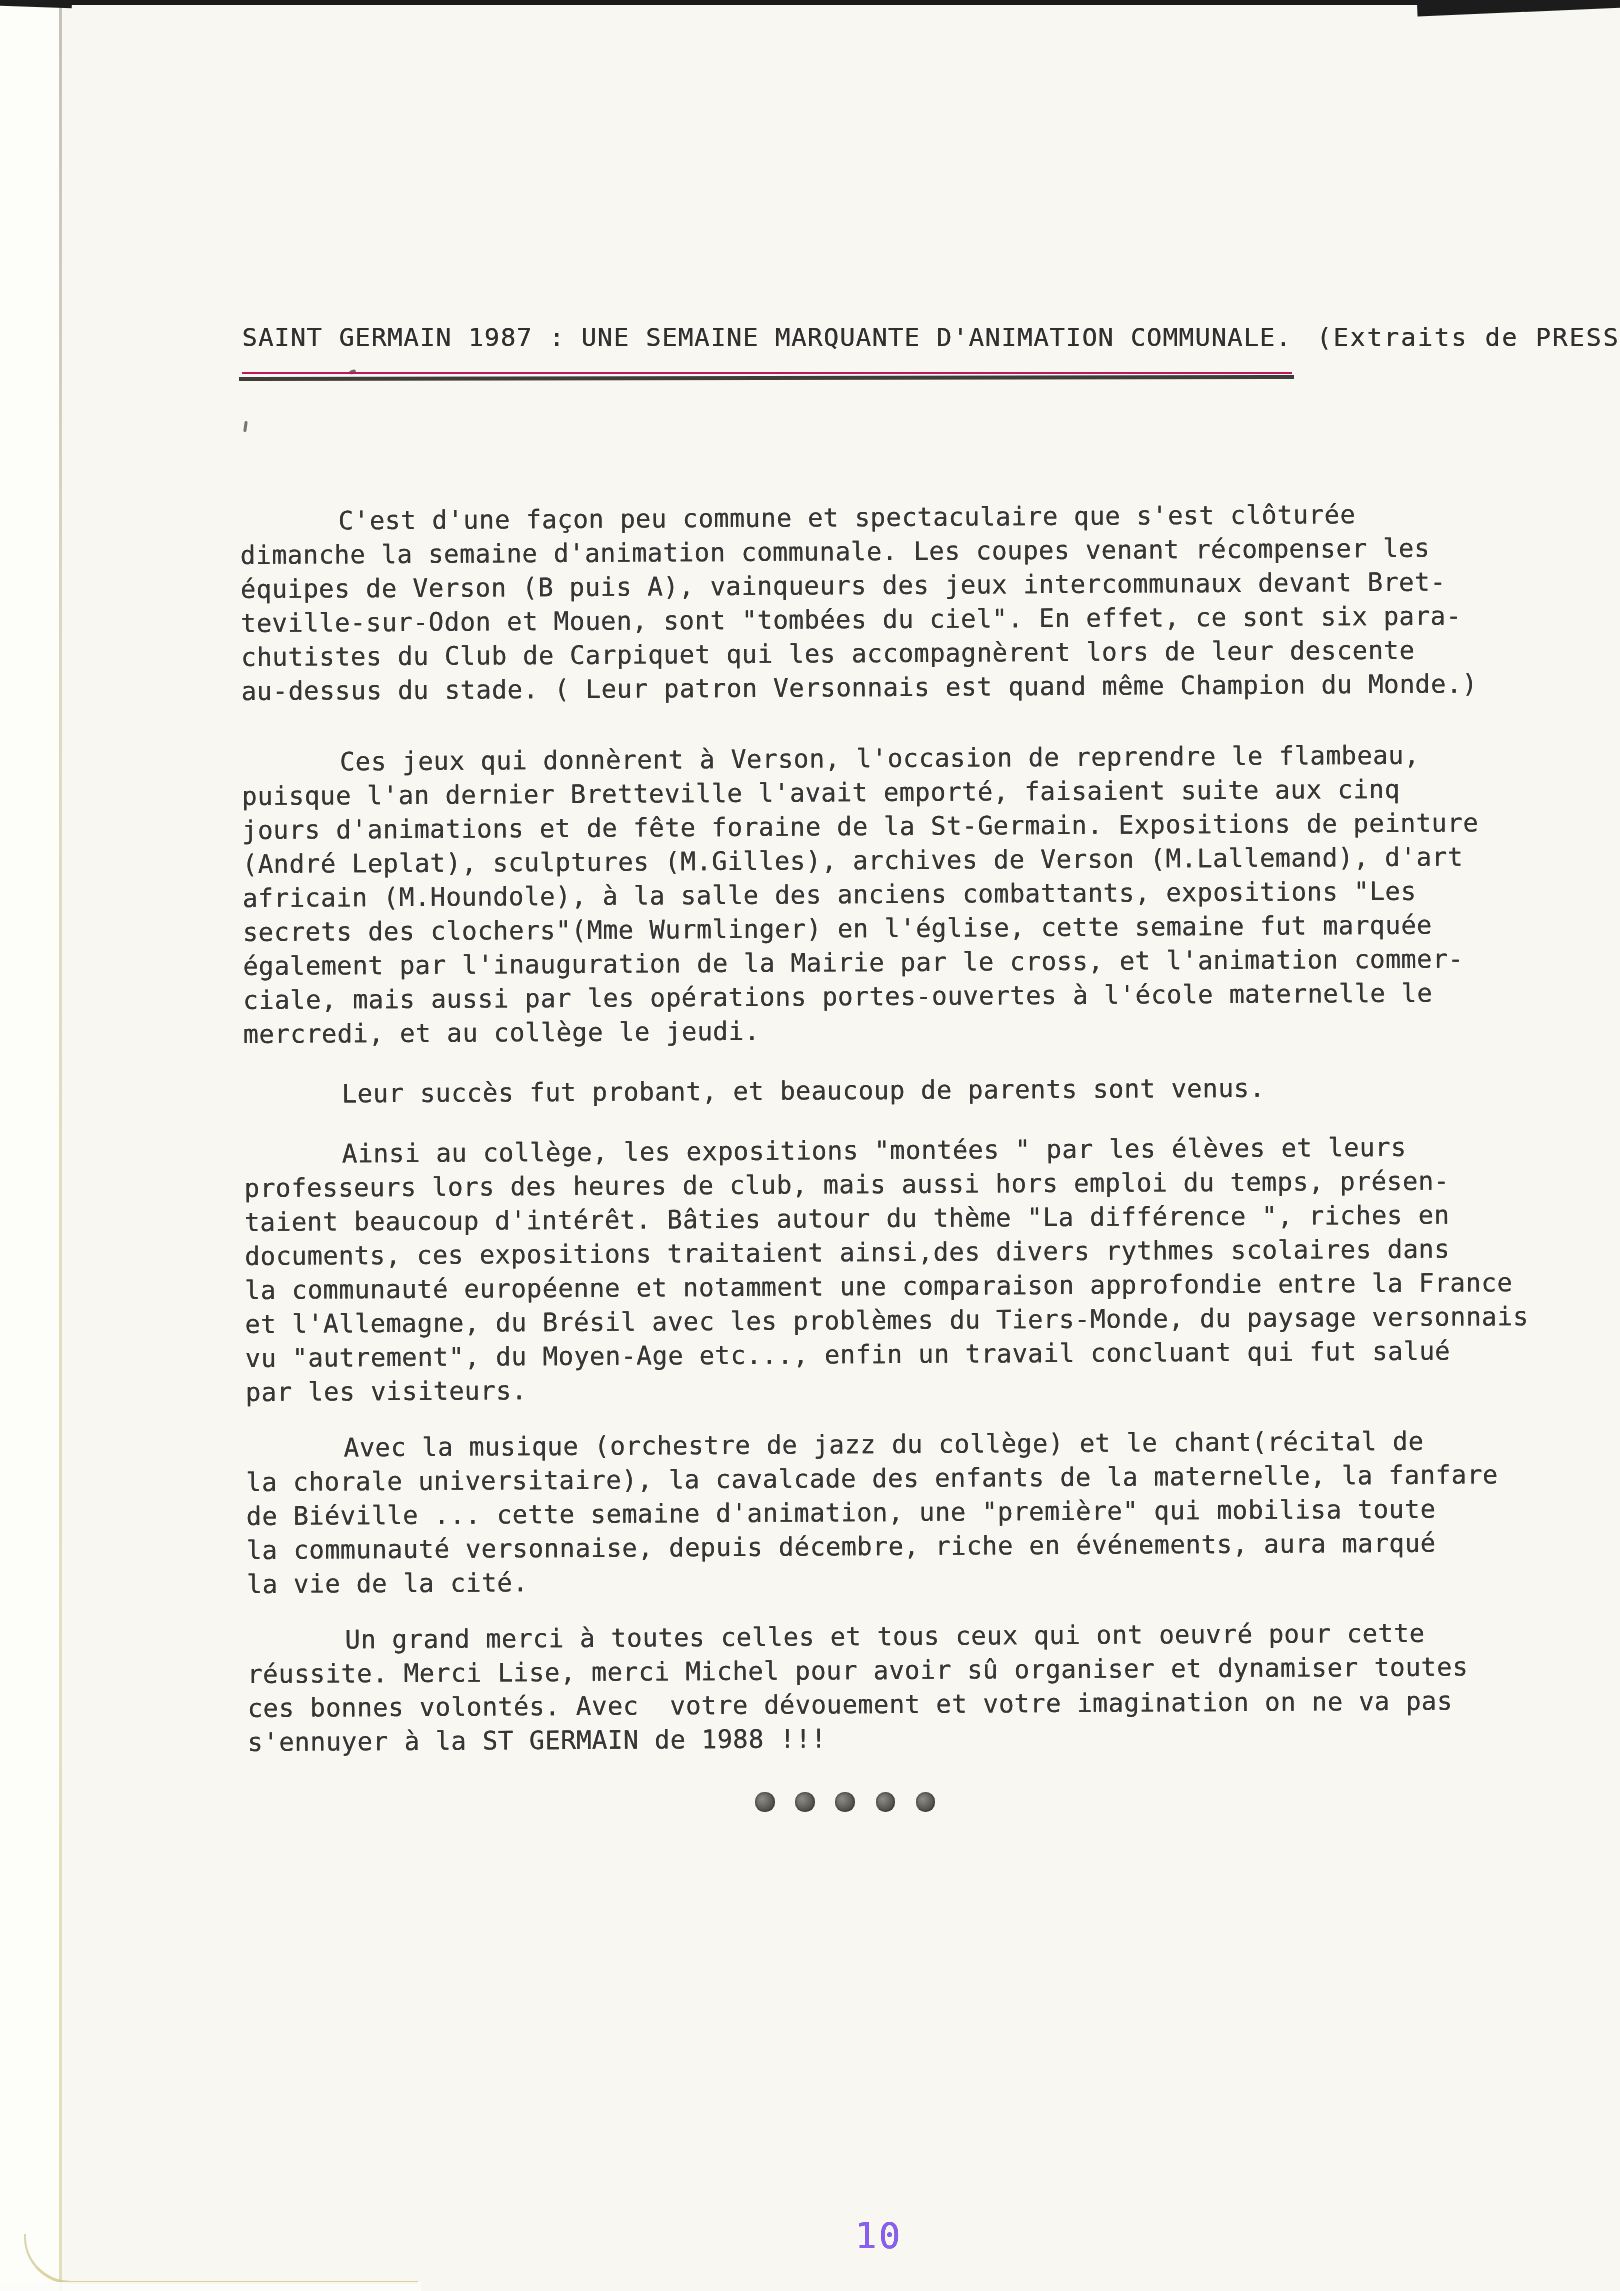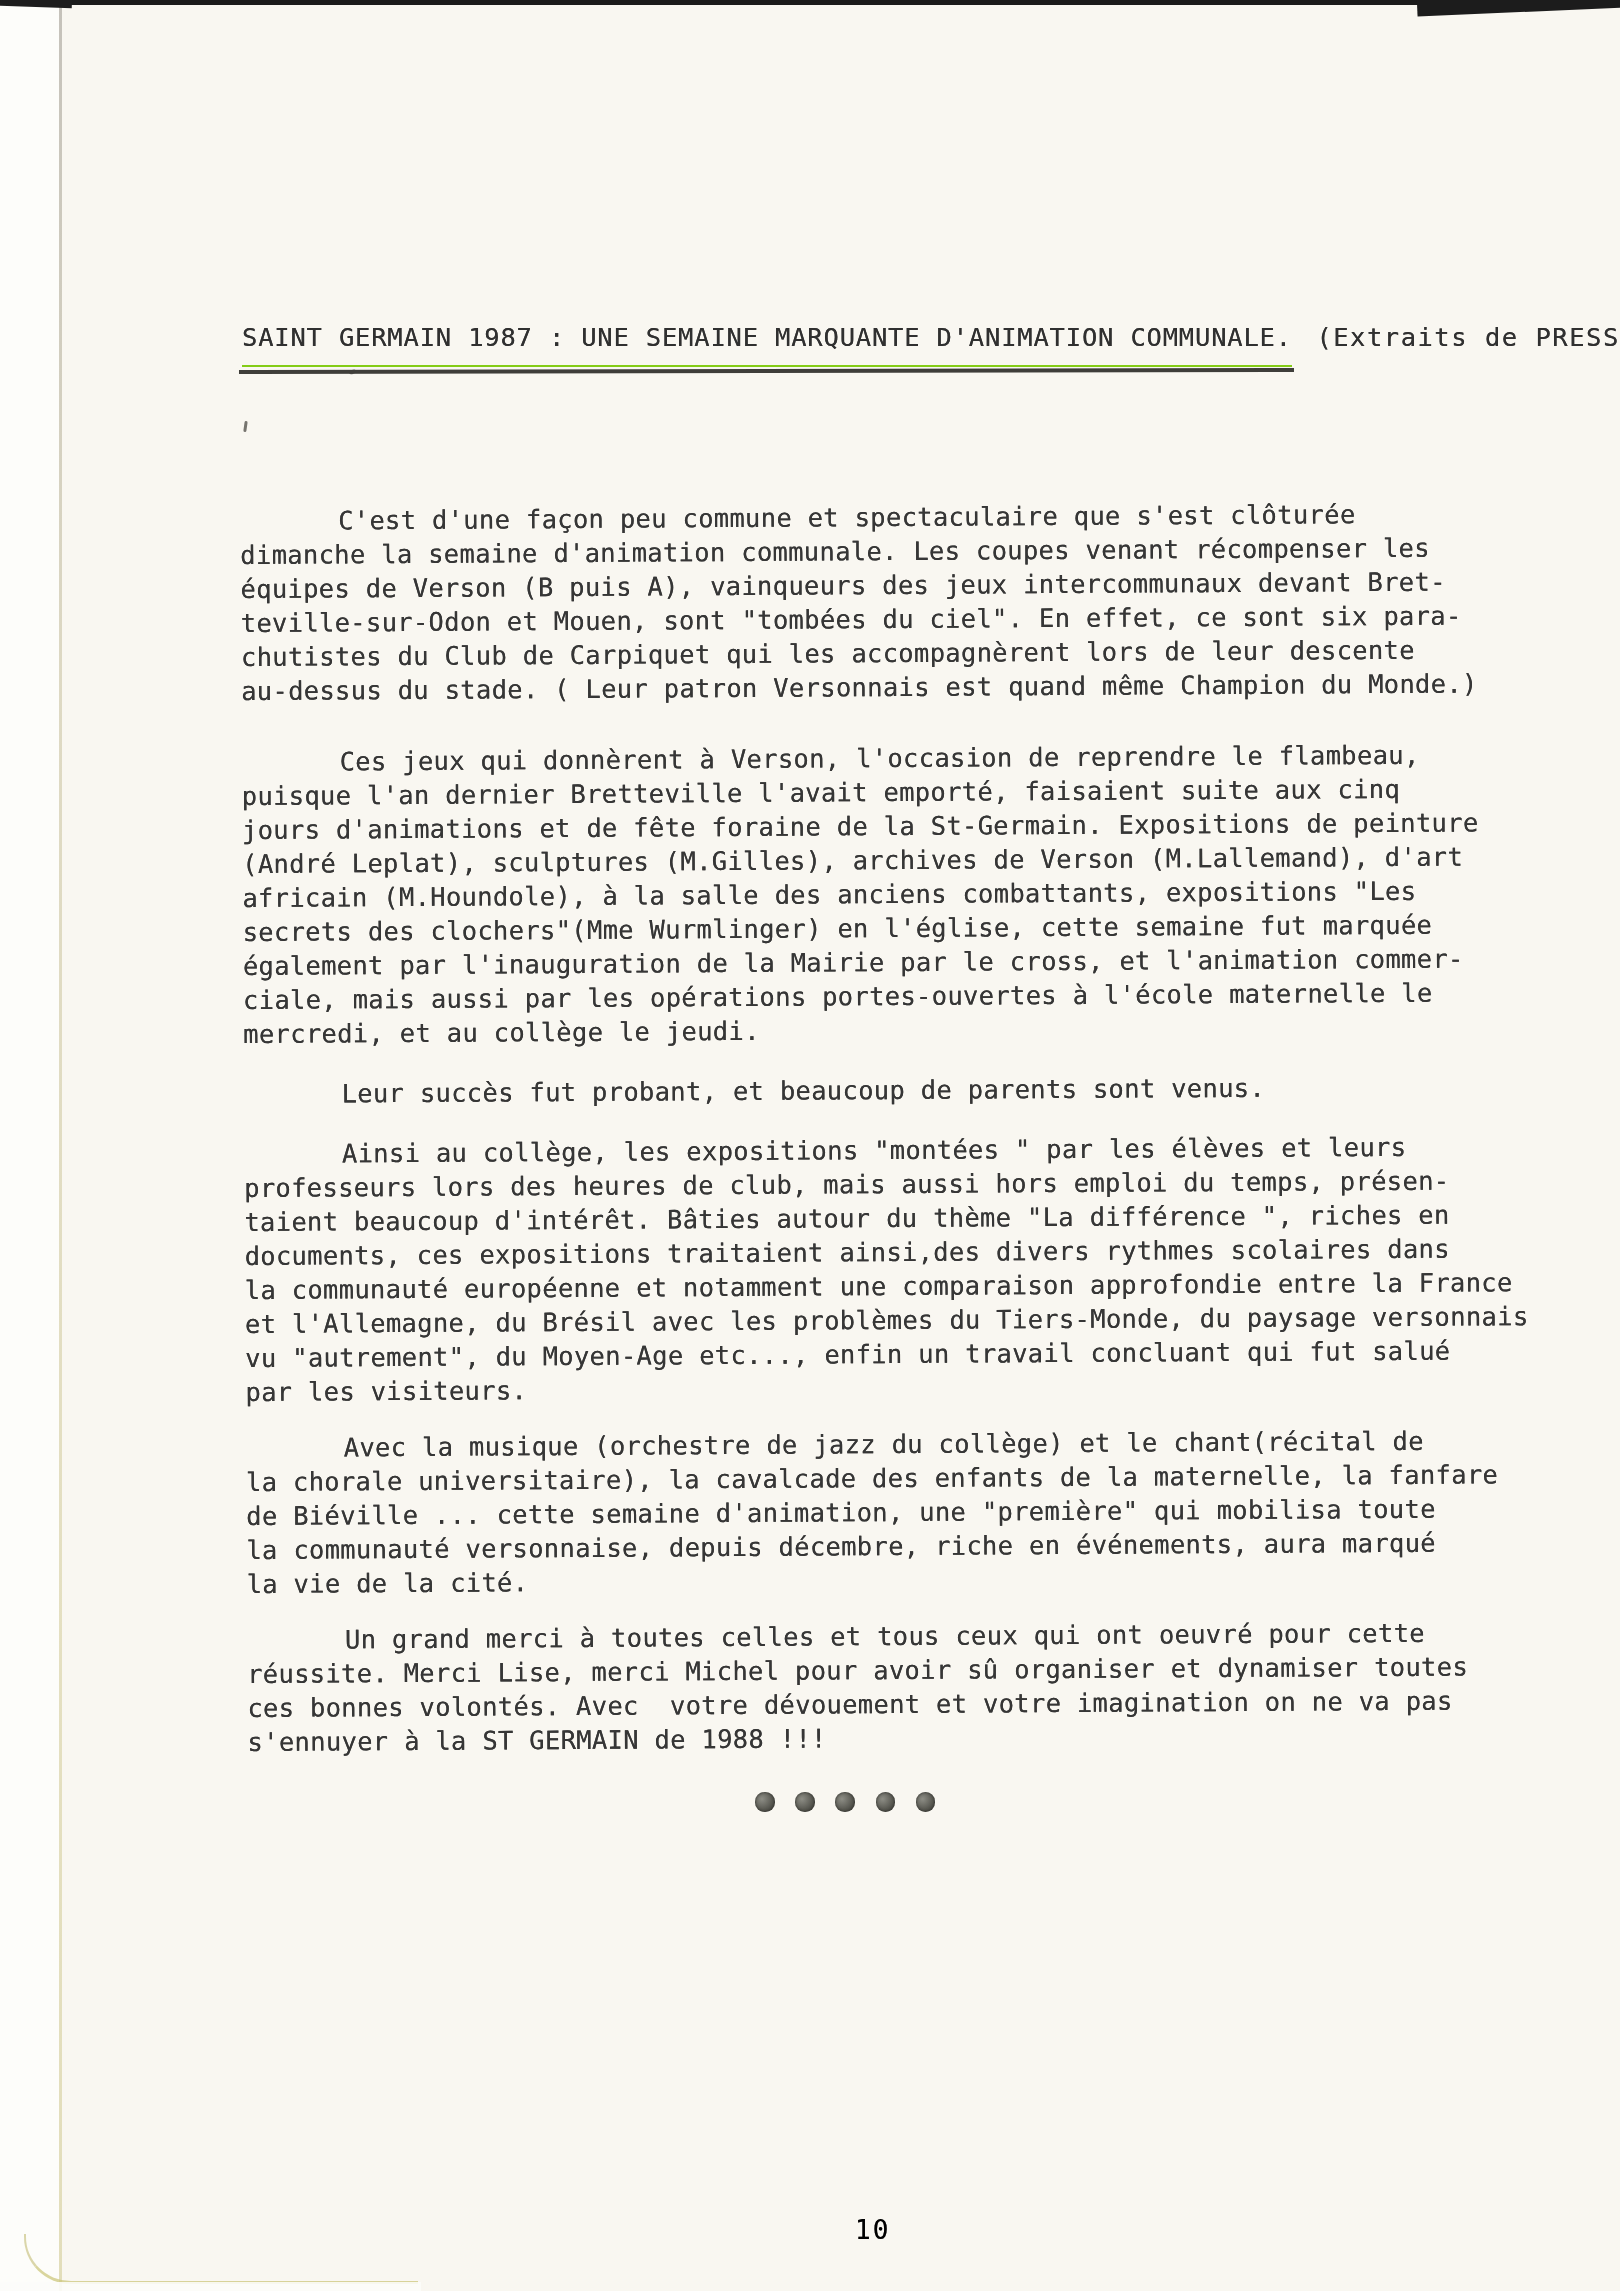--- a/index.html
+++ b/index.html
@@ -58,22 +58,22 @@
   }
   
   .ink { text-shadow: 0 0 0.6px rgba(45,45,45,.85); }
   .title-line {
     position: absolute; left: 242px; top: 323px;
     font-size: 25.5px; line-height: 29px; letter-spacing: 0.8px;
     white-space: nowrap; color: #303030;
   }
   .title-underlined {
     position: relative; display: inline-block;
-    padding-bottom: 13px;
-    border-bottom: 2px solid #84cc16;
+    padding-bottom: 20px;
+    border-bottom: 2px solid #be185d;
   }
   .title-underlined::after {
     content: ""; position: absolute; left: -2.9px; right: -2px; bottom: -7.8px;
     height: 3.9px; background: #3f3e3a;
     transform: rotate(-0.12deg);
   }
   .title-suffix {
     display: inline-block; margin-left: 24.5px;
     letter-spacing: 1.5px;
   }
@@ -95,21 +95,21 @@
     position: absolute; left: 755px; top: 1792px;
     display: flex; gap: 20.6px;
   }
   .dot {
     width: 19.6px; height: 19.6px; border-radius: 50%;
     background: radial-gradient(circle at 35% 35%, #8d8d85, #5b5b54 55%, #3e3e38 90%);
     box-shadow: inset 0 0 2.9px #2e2e2a;
   }
   .page-number {
     position: absolute; left: 855px; top: 2215px;
-    font-size: 26px; letter-spacing: 2px; color: #000000;
+    font-size: 36px; letter-spacing: 2px; color: #8b5cf6;
   }
 </style>
 </head>
 <body>
 
 <div class="page">
 
   <div class="left-strip"></div>
   <div class="crease-line"></div>
   <div class="edge-top"></div>

